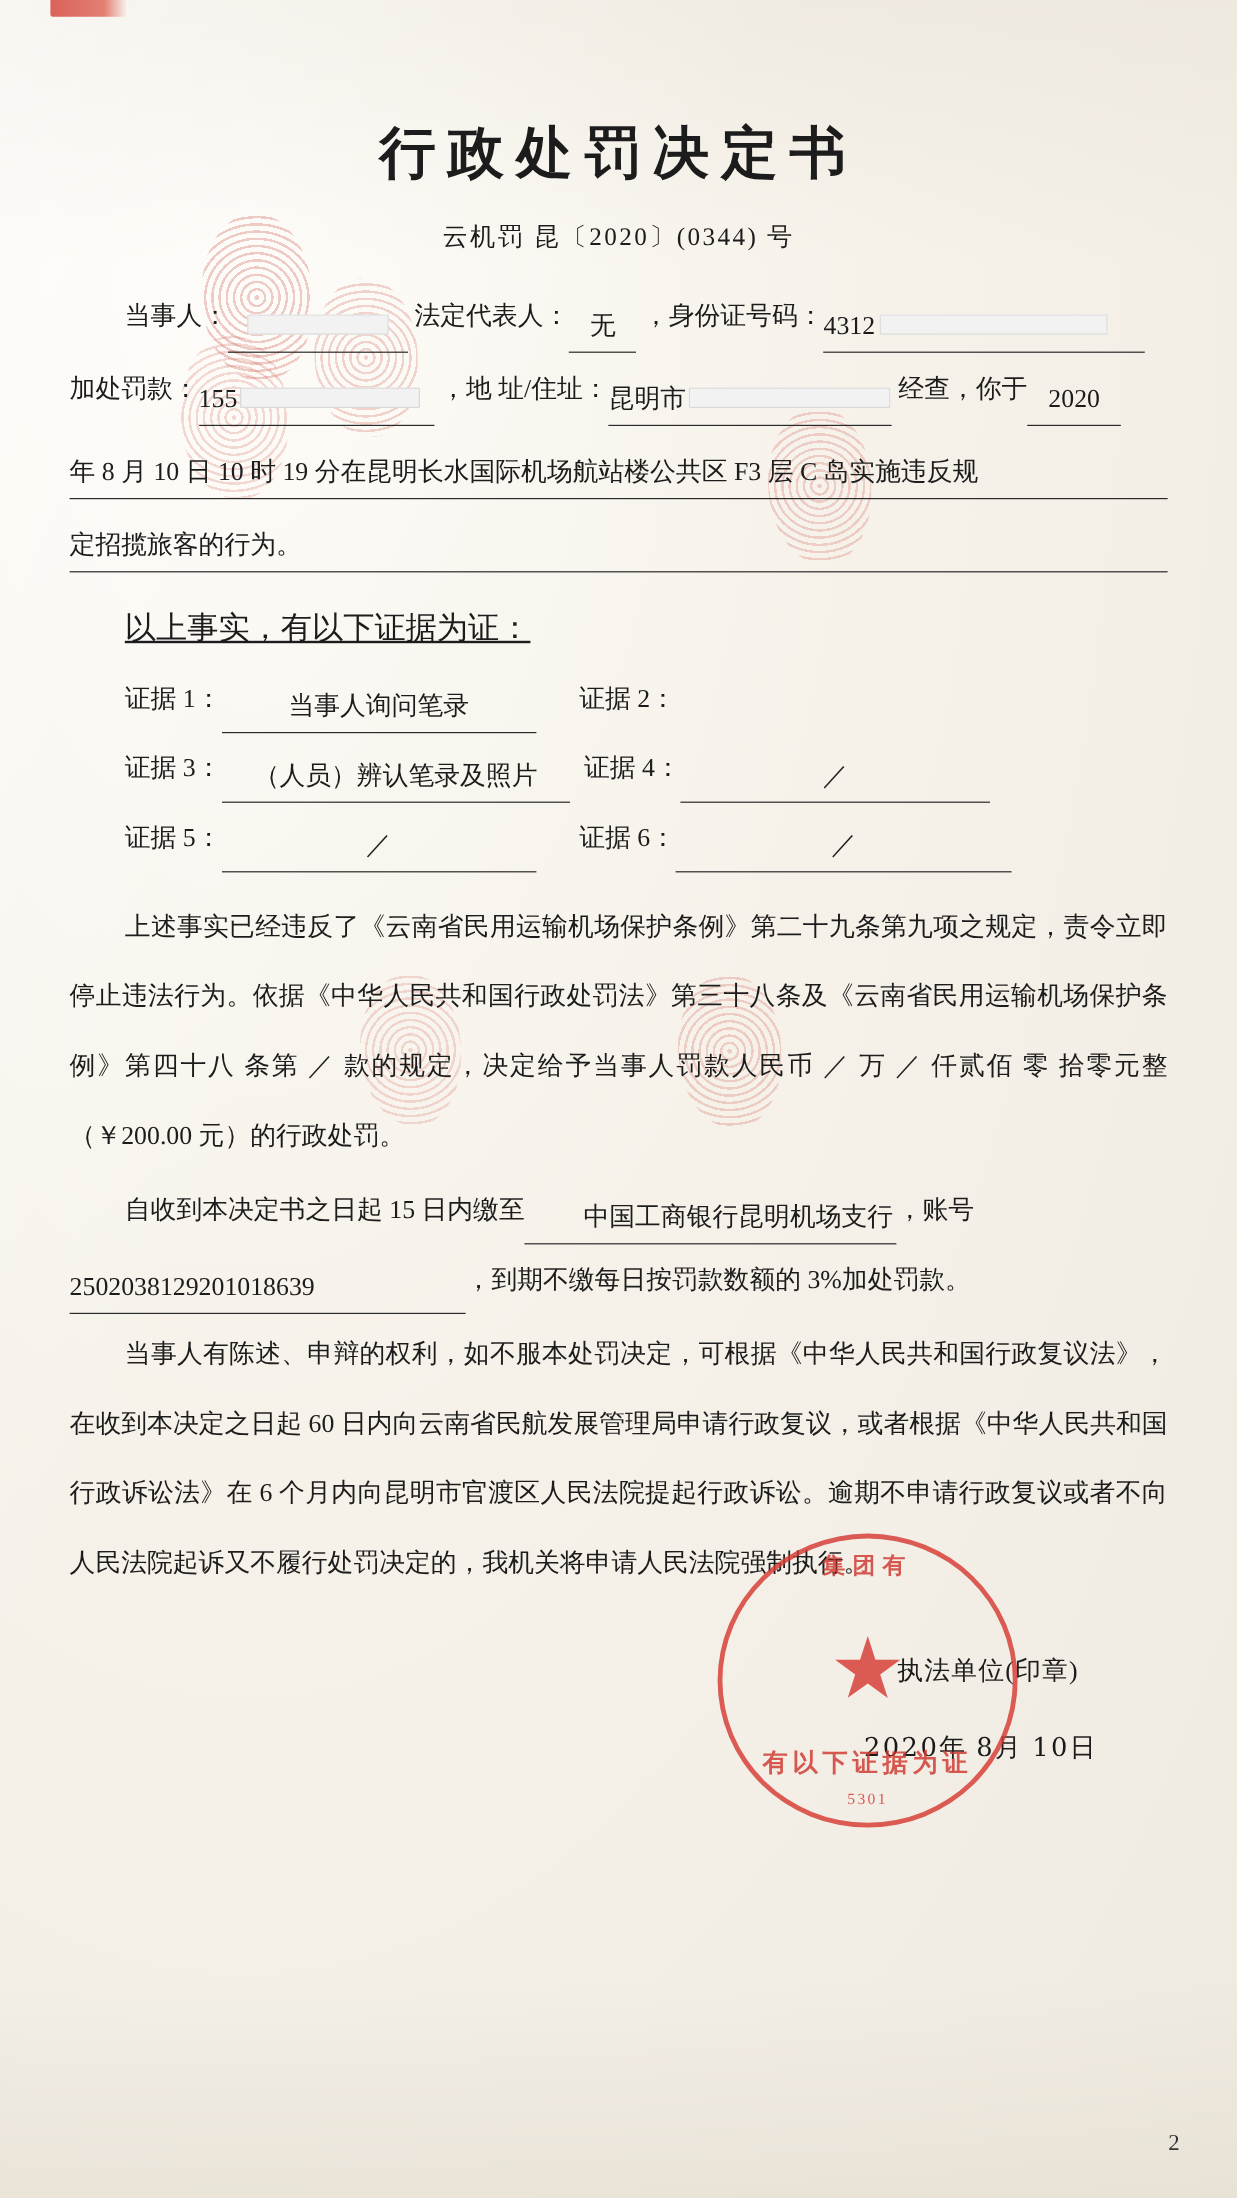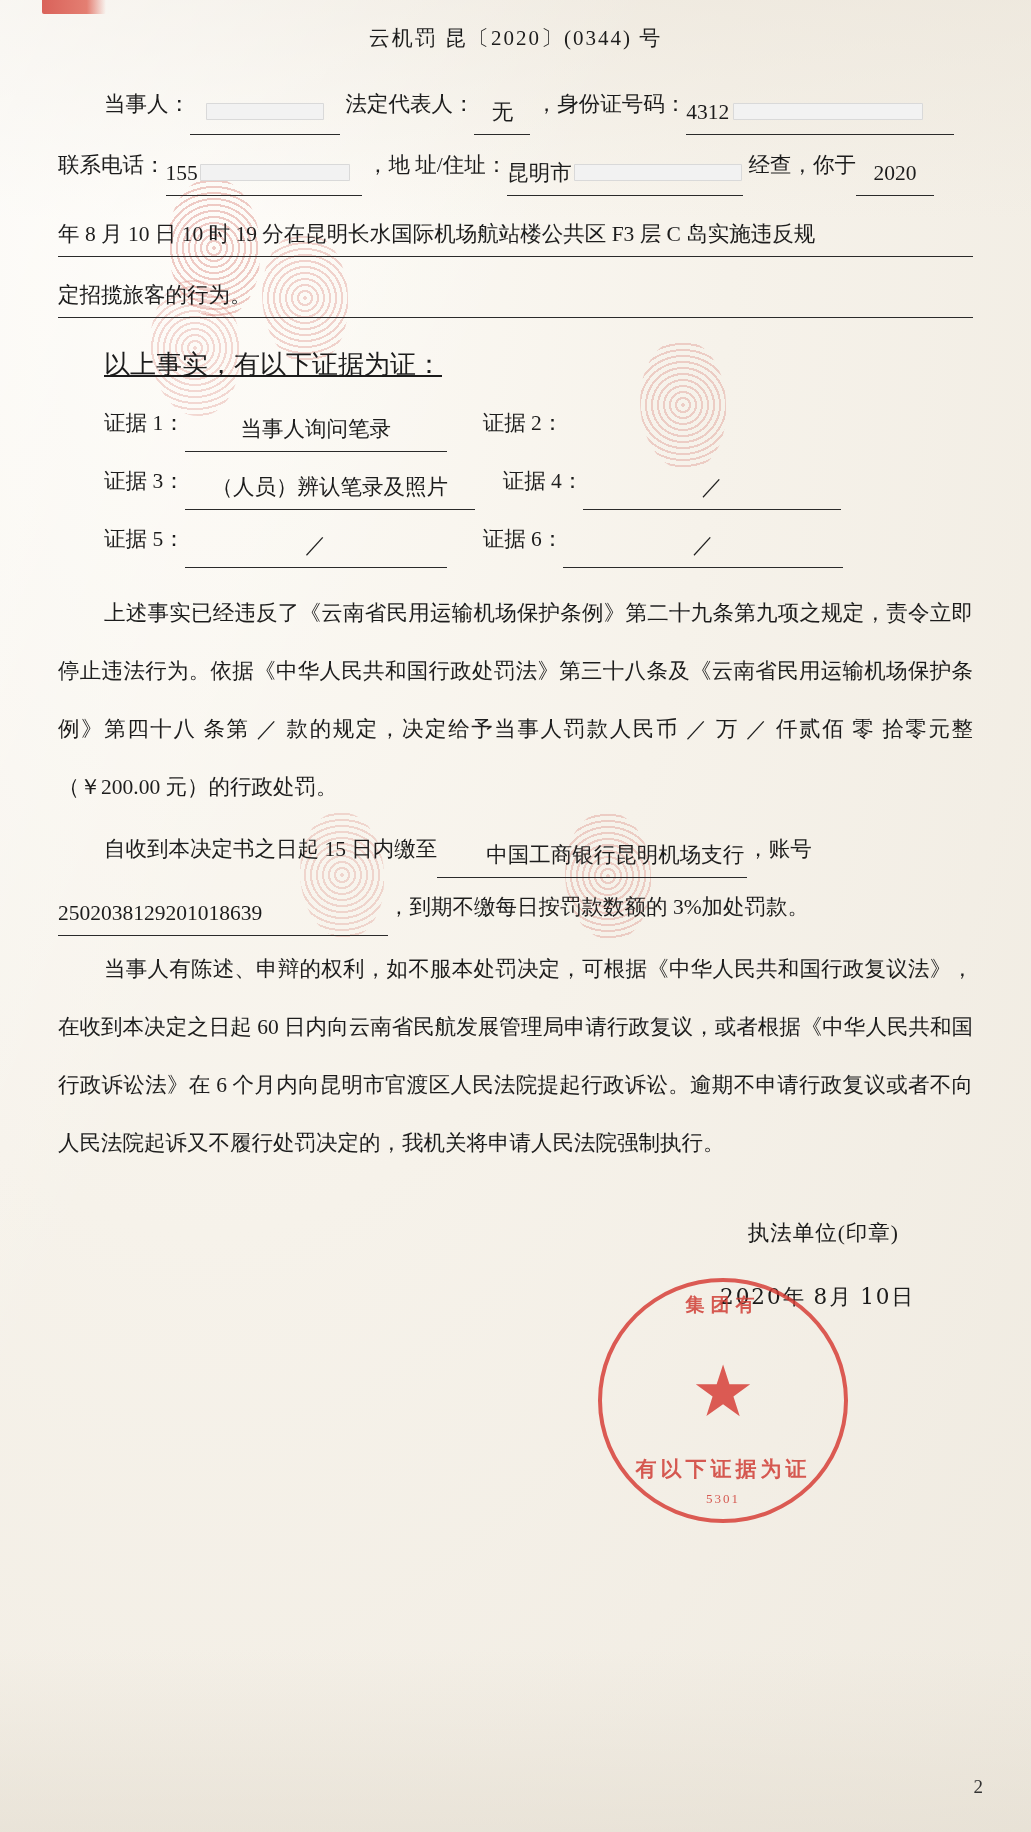--- a/index.html
+++ b/index.html
@@ -192,30 +192,31 @@
   <div class="top-red-mark"></div>
 
   <div class="fp" style="left:168px;top:178px;width:92px;height:140px;opacity:.55;"></div>
   <div class="fp" style="left:262px;top:232px;width:86px;height:132px;opacity:.45;"></div>
   <div class="fp" style="left:150px;top:280px;width:90px;height:136px;opacity:.40;"></div>
   <div class="fp" style="left:640px;top:340px;width:86px;height:130px;opacity:.45;"></div>
   <div class="fp" style="left:300px;top:812px;width:84px;height:126px;opacity:.38;"></div>
   <div class="fp" style="left:565px;top:812px;width:86px;height:128px;opacity:.45;"></div>
 
   <div class="content">
+    <div class="doc-title">行政处罚决定书</div>
     <div class="doc-number">云机罚 昆〔2020〕(0344) 号</div>
 
     <div class="body-text">
       <span class="line">
         <span class="indent">当事人：</span><span class="u" style="width:150px;"><span class="redact" style="width:118px;"></span></span>
         <span>法定代表人：</span><span class="u" style="width:56px;">无</span>
         <span>，身份证号码：</span><span class="u" style="width:268px;text-align:left;"><span>4312</span><span class="redact" style="width:190px;margin-left:4px;"></span></span>
       </span>
       <span class="line">
-        <span>联系电话：</span><span class="u" style="width:196px;text-align:left;"><span>155</span><span class="redact" style="width:150px;margin-left:2px;"></span></span>
+        <span>加处罚款：</span><span class="u" style="width:196px;text-align:left;"><span>155</span><span class="redact" style="width:150px;margin-left:2px;"></span></span>
         <span>，地 址/住址：</span><span class="u" style="width:236px;text-align:left;"><span>昆明市</span><span class="redact" style="width:168px;margin-left:2px;"></span></span>
         <span>经查，你于</span><span class="u" style="width:78px;">2020</span>
       </span>
       <span class="line">
         <span class="u" style="width:915px;text-align:left;">年 8 月 10 日 10 时 19 分在昆明长水国际机场航站楼公共区 F3 层 C 岛实施违反规</span>
       </span>
       <span class="line">
         <span class="u" style="width:915px;text-align:left;">定招揽旅客的行为。</span>
       </span>
     </div>
@@ -224,21 +225,21 @@
 
     <div class="evid-row">
       <span class="lbl">证据 1：</span>
       <span class="u" style="width:262px;">当事人询问笔录</span>
       <span class="lbl" style="margin-left:36px;">证据 2：</span>
     </div>
 
     <div class="evid-row">
       <span class="lbl">证据 3：</span>
       <span class="u" style="width:290px;">（人员）辨认笔录及照片</span>
-      <span class="lbl" style="margin-left:28px;">证据 4：</span>
+      <span class="lbl" style="margin-left:12px;">证据 4：</span>
       <span class="u" style="width:258px;">／</span>
     </div>
 
     <div class="evid-row">
       <span class="lbl">证据 5：</span>
       <span class="u" style="width:262px;">／</span>
       <span class="lbl" style="margin-left:36px;">证据 6：</span>
       <span class="u" style="width:280px;">／</span>
     </div>
 

